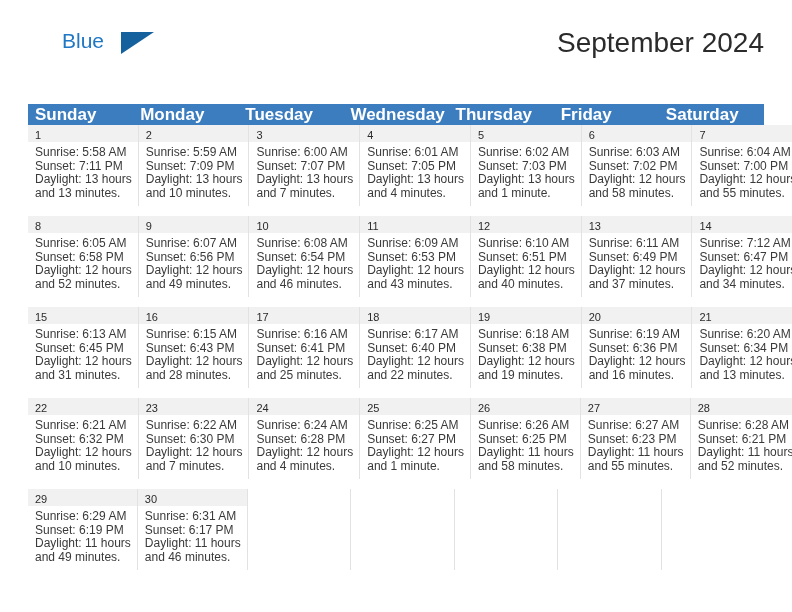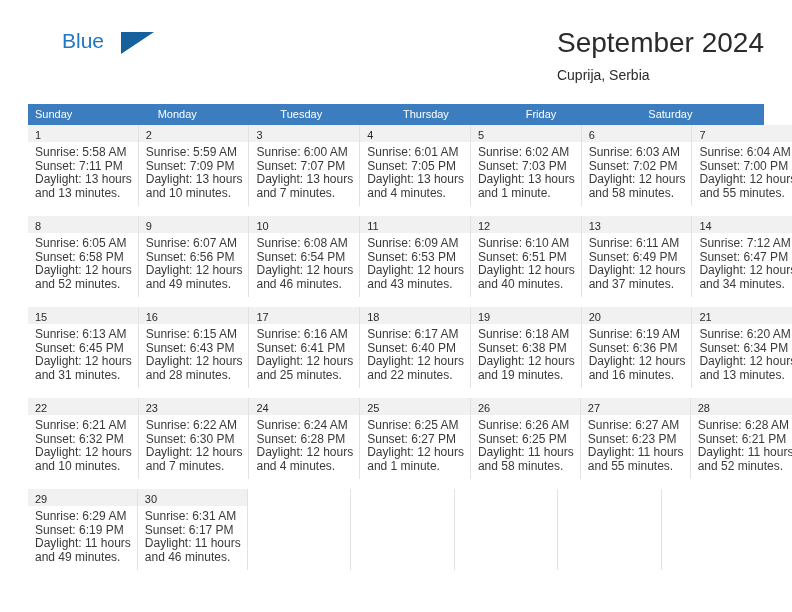--- a/index.html
+++ b/index.html
@@ -90,25 +90,26 @@
     width: 736px;
   }
   .dow-row {
     display: flex;
     background: #3b7dbf;
     height: 21px;
   }
   .dow-cell {
     flex: 1 1 0;
     color: #ffffff;
-    font-size: 11px;
+    font-size: 17px;
     line-height: 21px;
     padding-left: 7px;
     box-sizing: border-box;
     white-space: nowrap;
+    font-weight: bold;
   }
 
   .week {
     display: flex;
     border-top: 1px solid #3b7dbf;
   }
   .week:first-of-type {
     border-top: none;
   }
   .day-cell {
@@ -158,31 +159,31 @@
 
   <div class="header">
 
     <div class="brand">
       <span class="brand-flag"></span>
       <span class="brand-blue">Blue</span>
     </div>
 
     <div class="title-block">
       <div class="cal-title">September 2024</div>
-      <div class="cal-location">Cuprija, Serbia</div>
     </div>
 
   </div>
 
   <div class="calendar">
 
     <div class="dow-row">
       <div class="dow-cell">Sunday</div>
       <div class="dow-cell">Monday</div>
       <div class="dow-cell">Tuesday</div>
+      <div class="dow-cell">Wednesday</div>
       <div class="dow-cell">Thursday</div>
       <div class="dow-cell">Friday</div>
       <div class="dow-cell">Saturday</div>
     </div>
 
     <div class="week-wrap">
       <div class="week">
         <div class="day-cell">
           <div class="daynum-band"><span class="daynum">1</span></div>
           <div class="day-info">

